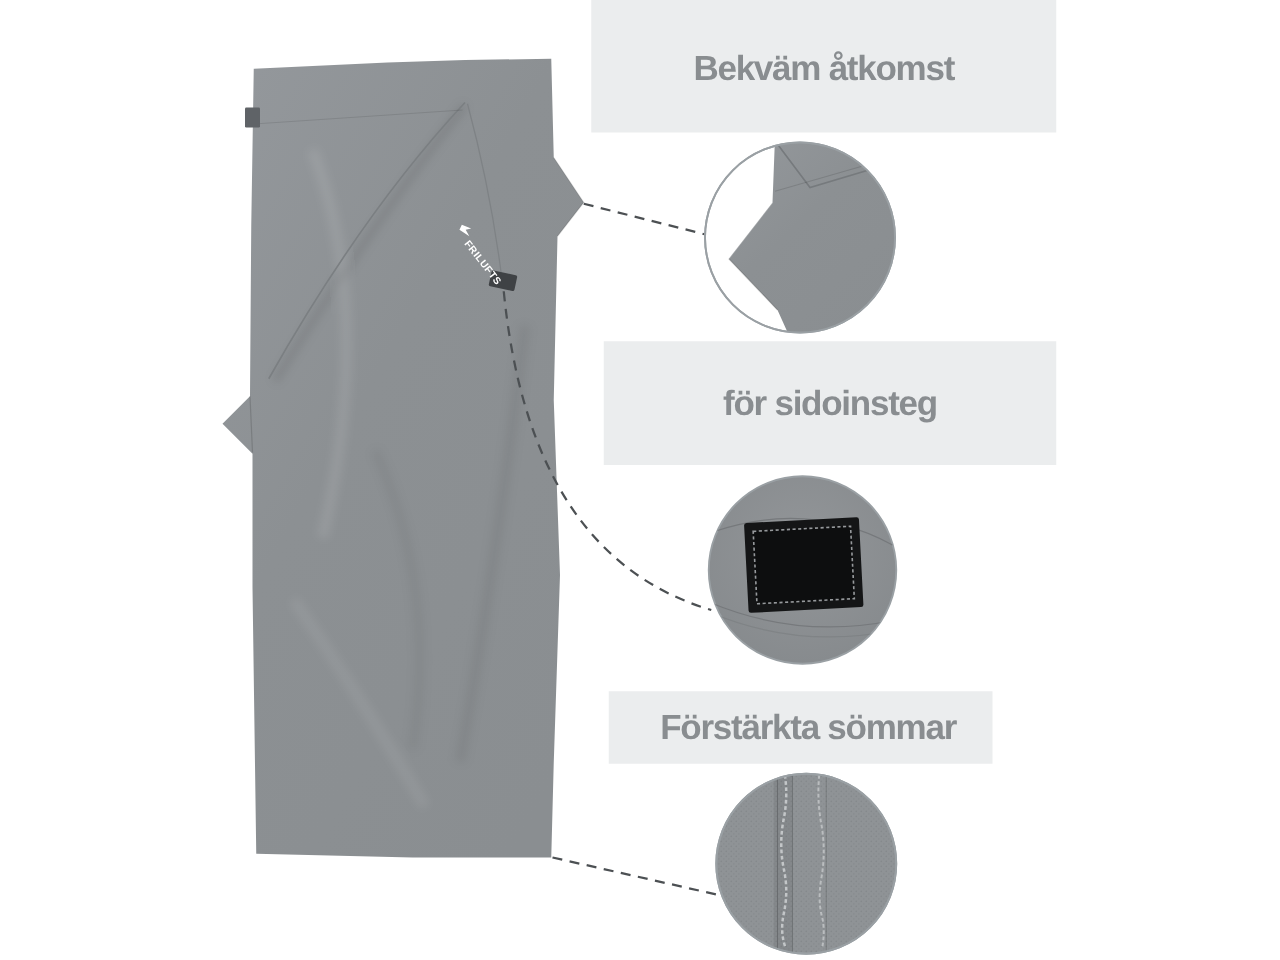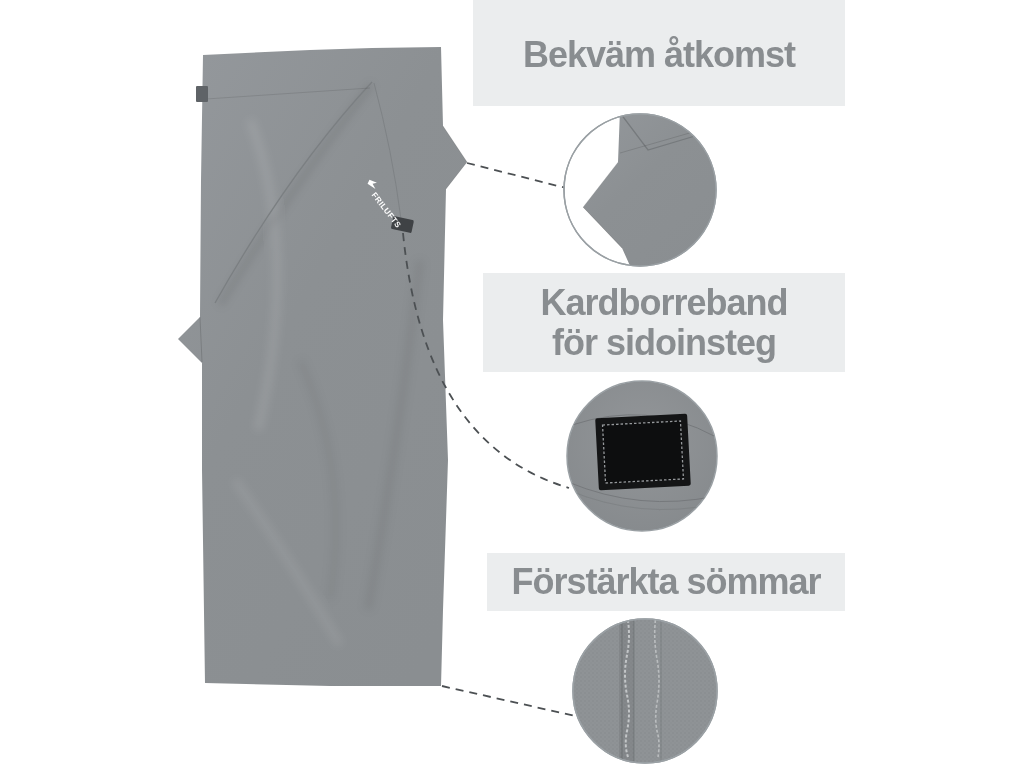--- a/index.html
+++ b/index.html
@@ -3,26 +3,26 @@
 <meta charset="utf-8">
 <style>
   html,body{margin:0;padding:0;background:#ffffff;}
   .canvas{
     position:relative;width:1024px;height:768px;overflow:hidden;
     background:#ffffff;font-family:"Liberation Sans",sans-serif;
   }
   .scene{position:absolute;left:0;top:0;width:1024px;height:768px;display:block;}
   .label{
     position:absolute;display:flex;flex-direction:column;align-items:center;justify-content:center;
-    background:#ebedee;color:#898d90;font-weight:bold;font-size:36px;line-height:40px;
+    background:#ebedee;color:#898d90;font-weight:bold;font-size:28px;line-height:40px;
     letter-spacing:-1px;text-align:center;white-space:nowrap;
   }
   .label-1{left:473px;top:0;width:372px;height:106px;padding-top:4px;box-sizing:border-box;}
   .label-2{left:483px;top:273px;width:362px;height:99px;}
-  .label-3{left:487px;top:553px;width:358px;height:58px;}
+  .label-3{left:487px;top:553px;width:295px;height:58px;padding-left:12px;}
 </style>
 </head>
 <body>
 
 <div class="canvas">
 
   <svg class="scene" viewBox="0 0 1024 768">
     <defs>
       <linearGradient id="fab" x1="0" y1="0" x2="0.8" y2="1">
         <stop offset="0" stop-color="#94989c"></stop>
@@ -133,21 +133,20 @@
       </g>
       <circle cx="645" cy="691" r="72" fill="none" stroke="#9aa0a4" stroke-width="1.5"></circle>
     </g>
   </svg>
 
   <div class="label label-1">
     <span>Bekväm åtkomst</span>
   </div>
 
   <div class="label label-2">
-    <span>Kardborreband</span>
     <span>för sidoinsteg</span>
   </div>
 
   <div class="label label-3">
     <span>Förstärkta sömmar</span>
   </div>
 
 </div>
 
 </body></html>

